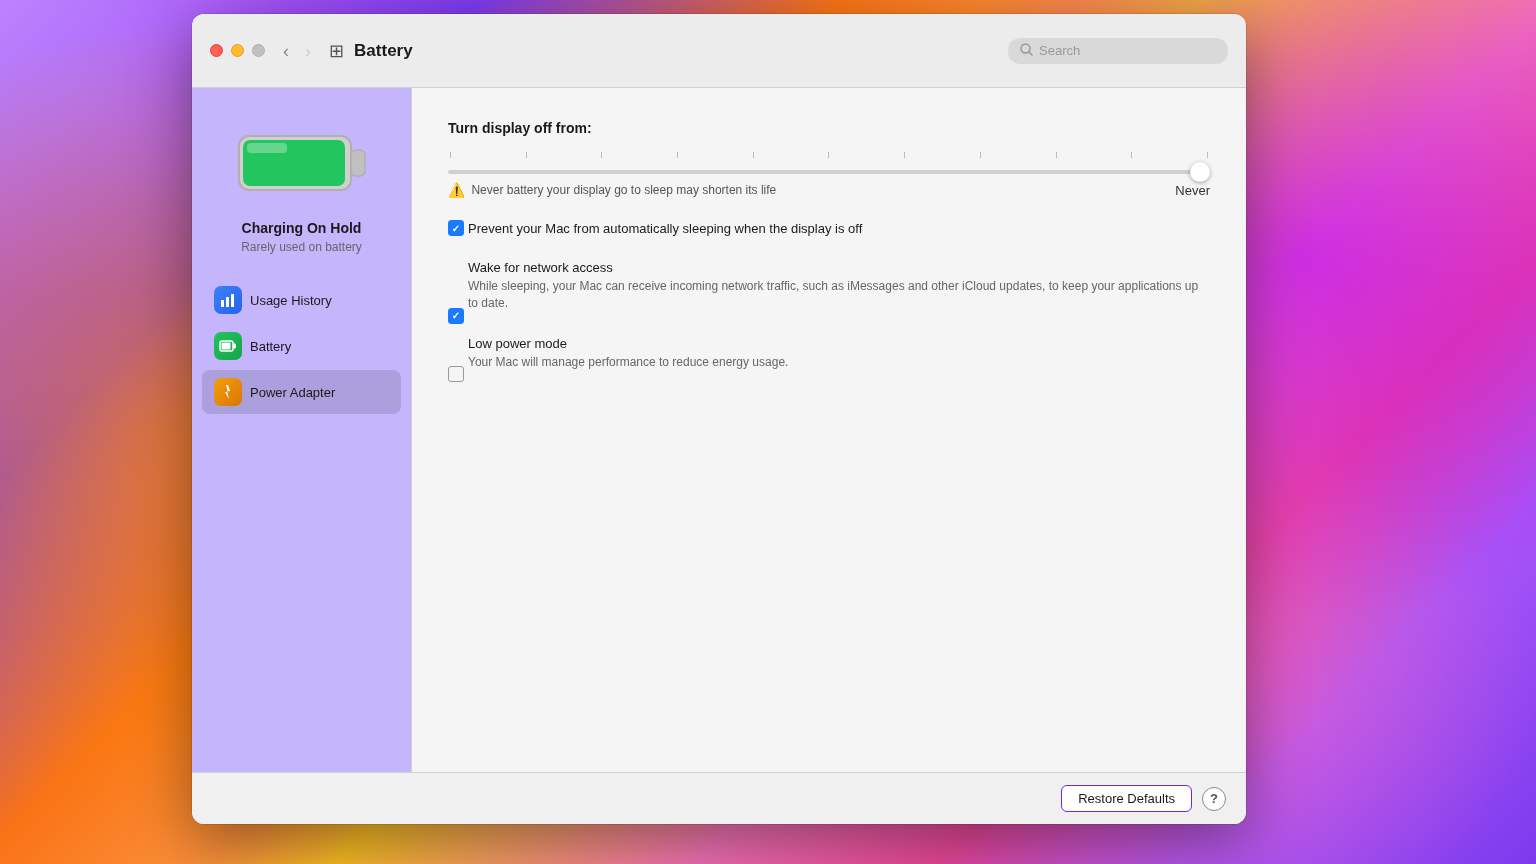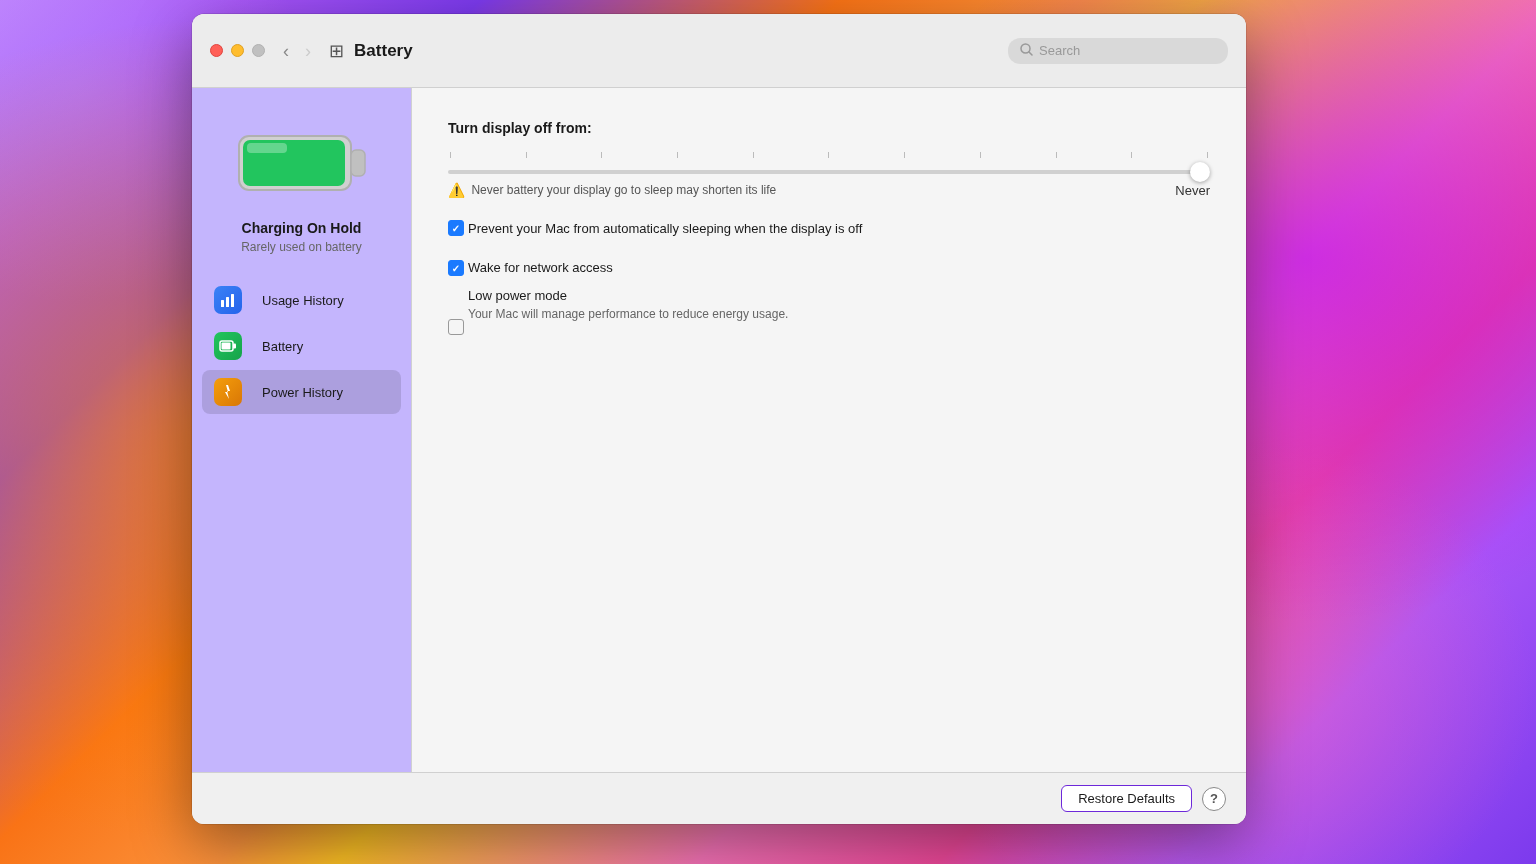--- a/index.html
+++ b/index.html
@@ -186,21 +186,21 @@
       width: 100%;
       padding: 0 10px;
     }
 
     .sidebar-item {
       display: flex;
       align-items: center;
       padding: 8px 12px;
       border-radius: 8px;
       cursor: pointer;
-      gap: 20px;
+      gap: 8px;
       margin-bottom: 2px;
     }
     .sidebar-item.active { background: rgba(0,0,0,0.12); }
 
     .sidebar-icon {
       width: 28px;
       height: 28px;
       border-radius: 7px;
       display: flex;
       align-items: center;
@@ -457,21 +457,21 @@
           </div>
           <span class="sidebar-label">Battery</span>
         </div>
 
         <div class="sidebar-item active">
           <div class="sidebar-icon icon-orange">
             <svg width="16" height="16" viewBox="0 0 16 16" fill="white">
               <polygon points="8,1 10,7 7,7 9,15 5,8 8,8 6,1"></polygon>
             </svg>
           </div>
-          <span class="sidebar-label">Power History</span>
+          <span class="sidebar-label">Power Adapter</span>
         </div>
 
 
       </div>
     </div>
 
     <div class="main-panel">
 
       <div class="section-title">Turn display off from:</div>
 
@@ -504,20 +504,21 @@
         </div>
         <span class="checkbox-label">Prevent your Mac from automatically sleeping when the display is off</span>
       </div>
 
       <div class="checkbox-row" style="margin-top:16px;">
         <div class="checkbox-area">
           <div class="checkbox checked"></div>
         </div>
         <div>
           <span class="checkbox-label">Wake for network access</span>
+          <div class="checkbox-desc" style="margin-left:0;">While sleeping, your Mac can receive incoming network traffic, such as iMessages and other iCloud updates, to keep your applications up to date.</div>
         </div>
       </div>
 
       <div class="checkbox-row" style="margin-top:4px;">
         <div class="checkbox-area">
           <div class="checkbox"></div>
         </div>
         <div>
           <span class="checkbox-label">Low power mode</span>
           <div class="checkbox-desc" style="margin-left:0;">Your Mac will manage performance to reduce energy usage.</div>

